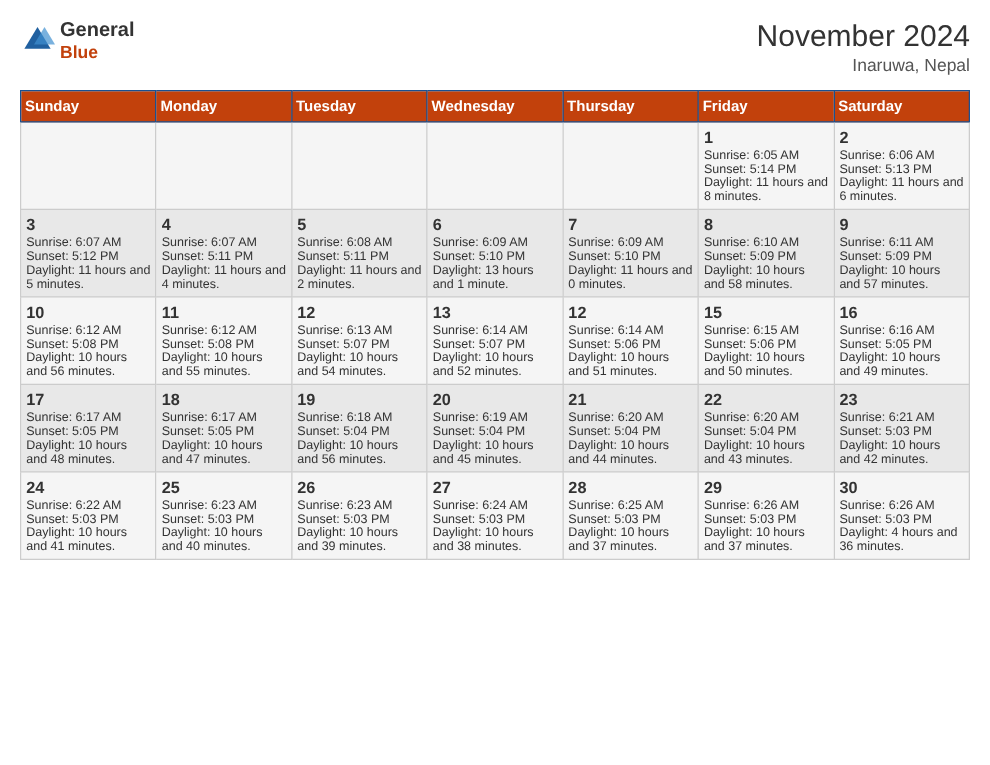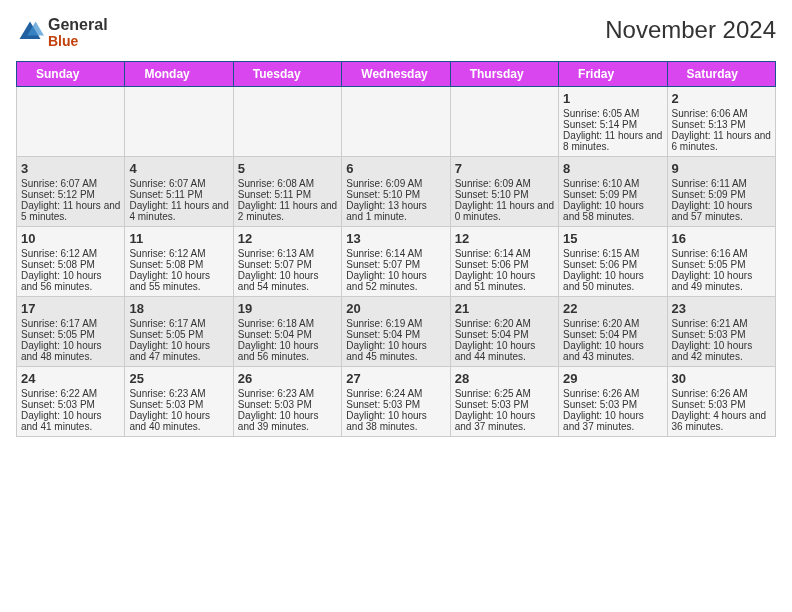--- a/index.html
+++ b/index.html
@@ -51,25 +51,25 @@
     .location {
       font-size: 14px;
       color: #555;
     }
     .calendar {
       width: 100%;
       border-collapse: collapse;
       border: 1px solid #ccc;
     }
     .calendar th {
-      background-color: #d946ef;
+      background-color: #c2410c;
       color: #fff;
       font-size: 12px;
       font-weight: bold;
-      padding: 5px 19px;
+      padding: 5px 3px;
       text-align: left;
       border: 1px solid #1a5090;
     }
     .calendar td {
       width: 108px;
       vertical-align: top;
       padding: 4px;
       border: 1px solid #ccc;
       font-size: 10px;
       color: #333;
@@ -104,20 +104,21 @@
       <polygon points="20,5 35,30 5,30" fill="#2060a0"></polygon>
       <polygon points="28,5 40,25 16,25" fill="#4090d0" opacity="0.7"></polygon>
     </svg>
     <div class="logo-text">
       <span class="logo-general">General</span>
       <span class="logo-blue">Blue</span>
     </div>
   </div>
   <div class="title-block">
     <div class="month-title">November 2024</div>
+    <div class="location">Inaruwa, Nepal</div>
   </div>
 </div>
 
 <table class="calendar">
   <thead>
     <tr>
     <th>Sunday</th>
         <th>Monday</th>
         <th>Tuesday</th>
         <th>Wednesday</th>

